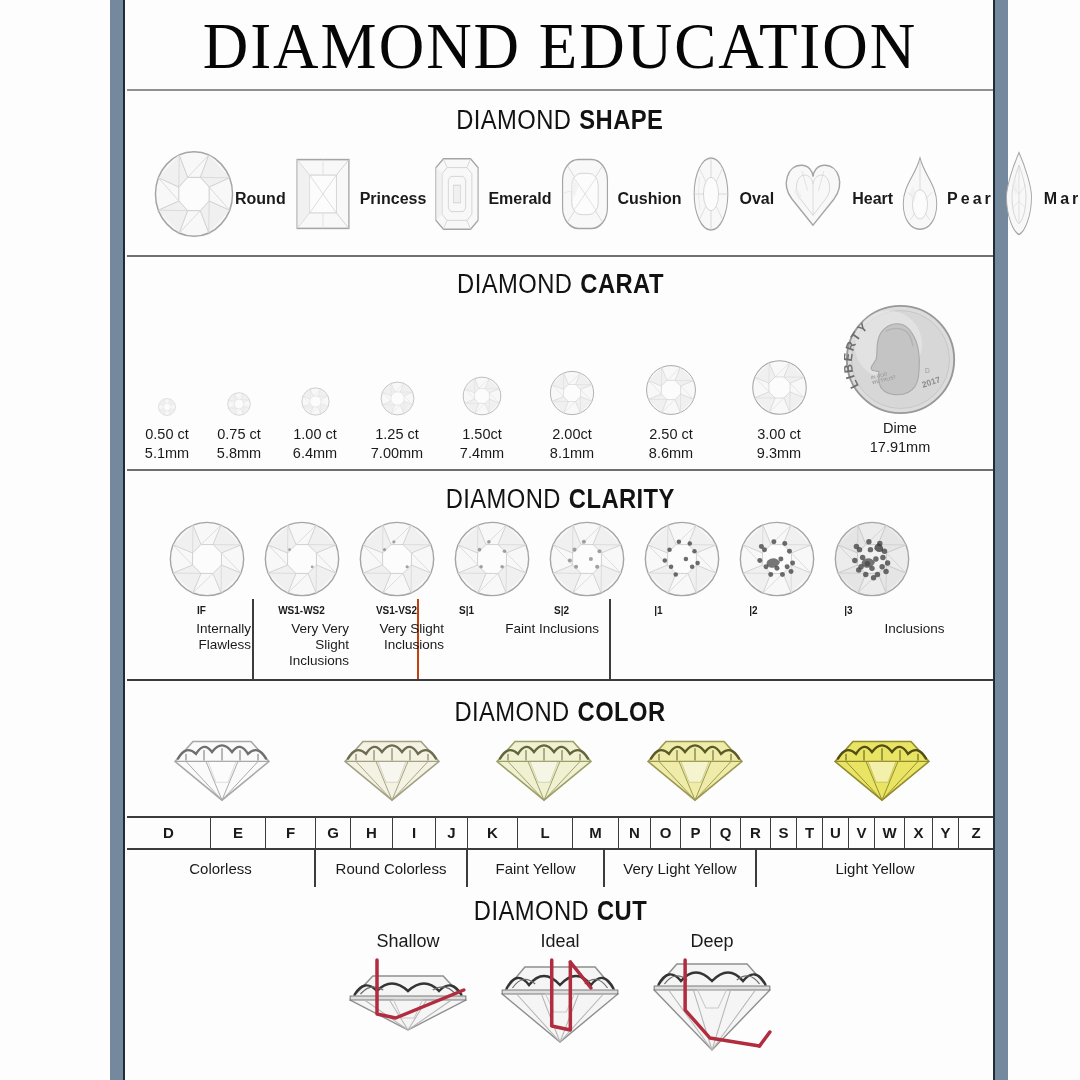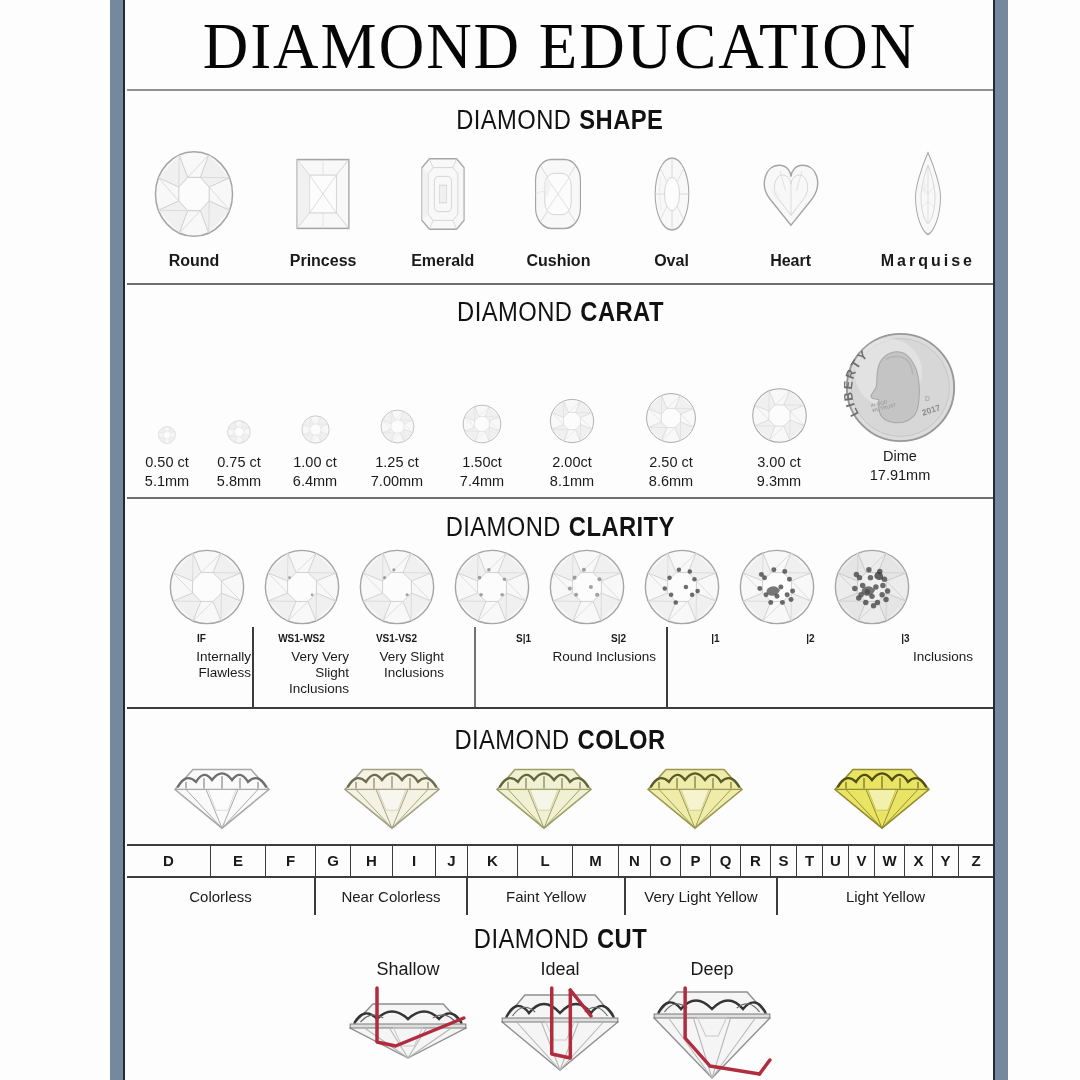--- a/index.html
+++ b/index.html
@@ -14,39 +14,39 @@
          font-weight:normal;font-size:63px;line-height:72px;letter-spacing:2px;color:#060606;
          transform:scaleY(1.04);}
   .rule{height:2px;background:#909090;}
   .rule.dark{background:#6f6f6f;}
   .sec-head{text-align:center;font-size:27px;color:#121212;height:32px;line-height:32px;}
   .sec-head .inner{display:inline-block;transform:scaleX(0.88);letter-spacing:0.5px;}
   .sec-head .bold{font-weight:bold;margin-left:9px;}
 
   
   .shape-row{display:flex;justify-content:space-between;padding:10px 18px 0 26px;}
-  .shape-item{display:flex;flex-direction:column;align-items:center;}
+  .shape-item{display:flex;flex-direction:row;align-items:center;}
   .shape-item .slot{height:96px;display:flex;align-items:center;justify-content:center;}
   .shape-item .lbl{margin-top:10px;font-weight:bold;font-size:16px;}
   .lbl.spaced{letter-spacing:3px;}
 
   
   .carat-row{display:flex;padding:2px 0 0 4px;}
   .carat-item{display:flex;flex-direction:column;align-items:center;}
   .carat-item .slot{height:114px;display:flex;align-items:flex-end;justify-content:center;padding-bottom:6px;}
   .carat-item .ct{font-size:14.5px;margin-top:4px;}
   .carat-item .mm{font-size:14.5px;margin-top:3px;text-align:center;}
 
   
   .clar-icons{display:flex;padding-left:32px;margin-top:4px;}
   .clar-icons .cell{width:95px;display:flex;justify-content:center;align-items:center;height:80px;}
   .clar-grid{display:flex;border-bottom:2px solid #3c3c3c;height:80px;}
   .clar-col{box-sizing:border-box;}
   .clar-col.c1{width:127px;border-right:2px solid #3c3c3c;}
-  .clar-col.c2{width:222px;border-right:2px solid #737373;}
+  .clar-col.c2{width:165px;border-right:2px solid #c2410c;}
   .clar-col.c3{width:192px;border-right:2px solid #3c3c3c;}
   .clar-col.c4{flex:1;}
   .halves{display:flex;}
   .half{width:95px;text-align:center;}
   .code{font-weight:bold;font-size:10px;padding-top:6px;text-align:center;}
   .desc{font-size:13.5px;line-height:16px;text-align:right;margin:5px auto 0;}
   .c1 .code{padding-left:24px;}
   .c1 .desc{width:84px;margin-left:40px;}
   .w95{width:95px;}
   .c3 .desc{width:110px;margin-left:70px;}
@@ -201,20 +201,37 @@
               <path d="M50,88 L23,56 C9,39 17,15 35,15 C45,15 50,23 50,29 C50,23 55,15 65,15 C83,15 91,38 77,56 Z" fill="#f8f8f8" stroke="#a5a5a5" stroke-width="1.8"></path>
    <path d="M50,76 L33,55 C25,45 29,28 38,27 C45,26 50,33 50,38 C50,33 55,26 62,27 C71,28 75,45 67,55 Z" fill="none" stroke="#cfcfcf"></path>
    <line x1="50" y1="38" x2="50" y2="76" stroke="#d6d6d6"></line>
    <line x1="36" y1="22" x2="43" y2="46" stroke="#dcdcdc"></line>
               <line x1="64" y1="22" x2="57" y2="46" stroke="#dcdcdc"></line>
    <polygon points="28,42 36,52 32,58 25,48" fill="#ececec" opacity="0.6"></polygon>
             </svg>
           </div>
         </div>
       <div class="lbl">Heart</div>
+    </div>
+    <div class="shape-item">
+      <div class="slot">
+          <div style="width:54px;height:86px">
+            <svg viewBox="0 0 100 100" width="100%" height="100%" preserveAspectRatio="none">
+              <path d="M50,8 C58,28 81,40 81,61 C81,79 68,91 50,91 C32,91 19,79 19,61 C19,40 42,28 50,8 Z" fill="#f8f8f8" stroke="#a5a5a5" stroke-width="1.8"></path>
+   <ellipse cx="50" cy="62" rx="14" ry="17" fill="#fcfcfc" stroke="#c9c9c9"></ellipse>
+   <line x1="50" y1="12" x2="50" y2="45" stroke="#cfcfcf"></line>
+   <line x1="28" y1="48" x2="40" y2="56" stroke="#d6d6d6"></line>
+              <line x1="72" y1="48" x2="60" y2="56" stroke="#d6d6d6"></line>
+   <line x1="32" y1="80" x2="41" y2="72" stroke="#d6d6d6"></line>
+              <line x1="68" y1="80" x2="59" y2="72" stroke="#d6d6d6"></line>
+   <polygon points="36,40 44,52 38,60 31,50" fill="#ececec" opacity="0.5"></polygon>
+            </svg>
+          </div>
+        </div>
+      <div class="lbl spaced">Pear</div>
     </div>
     <div class="shape-item">
       <div class="slot">
           <div style="width:50px;height:90px">
             <svg viewBox="0 0 100 100" width="100%" height="100%" preserveAspectRatio="none">
               <path d="M50,4 C64,22 75,42 75,53 C75,74 62,92 50,95 C38,92 25,74 25,53 C25,42 36,22 50,4 Z" fill="#f8f8f8" stroke="#a5a5a5" stroke-width="1.8"></path>
    <path d="M50,18 C58,30 64,44 64,53 C64,68 57,80 50,83 C43,80 36,68 36,53 C36,44 42,30 50,18 Z" fill="none" stroke="#c9c9c9"></path>
    <line x1="50" y1="18" x2="50" y2="83" stroke="#d6d6d6"></line>
    <line x1="36" y1="40" x2="50" y2="50" stroke="#dcdcdc"></line>
               <line x1="64" y1="40" x2="50" y2="50" stroke="#dcdcdc"></line>
@@ -828,21 +845,21 @@
     </div>
     <div class="clar-col c3">
       <div class="halves">
         <div class="half">
             <div class="code">S|1</div>
           </div>
         <div class="half">
             <div class="code">S|2</div>
           </div>
       </div>
-      <div class="desc">Round Inclusions</div>
+      <div class="desc">Faint Inclusions</div>
     </div>
     <div class="clar-col c4">
       <div class="halves">
         <div class="half">
             <div class="code">|1</div>
           </div>
         <div class="half">
             <div class="code">|2</div>
           </div>
         <div class="half">
@@ -973,22 +990,22 @@
     <div class="lcell" style="width:26px">T</div>
     <div class="lcell" style="width:26px">U</div>
     <div class="lcell" style="width:26px">V</div>
     <div class="lcell" style="width:30px">W</div>
     <div class="lcell" style="width:28px">X</div>
     <div class="lcell" style="width:26px">Y</div>
     <div class="lcell">Z</div>
   </div>
   <div class="cat-row">
     <div class="ccell" style="width:189px">Colorless</div>
-    <div class="ccell" style="width:152px">Near Colorless</div>
-    <div class="ccell" style="width:158px">Faint Yellow</div>
+    <div class="ccell" style="width:152px">Round Colorless</div>
+    <div class="ccell" style="width:137px">Faint Yellow</div>
     <div class="ccell" style="width:152px">Very Light Yellow</div>
     <div class="ccell">Light Yellow</div>
   </div>
 
   <div class="sec-head" style="margin-top:8px">
     <span class="inner"><span>DIAMOND</span><span class="bold">CUT</span></span>
   </div>
   <div class="cut-row">
     <div class="cut-item">
       <div class="lbl">Shallow</div>

